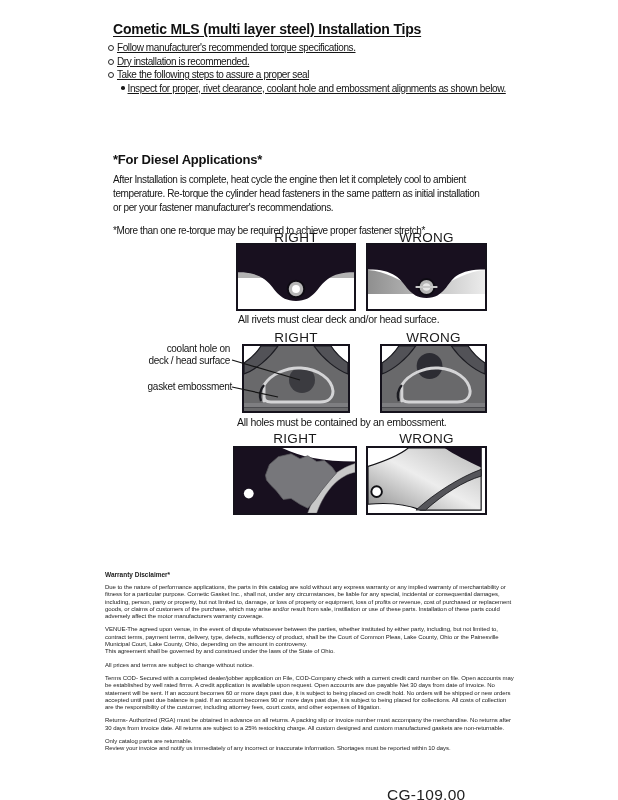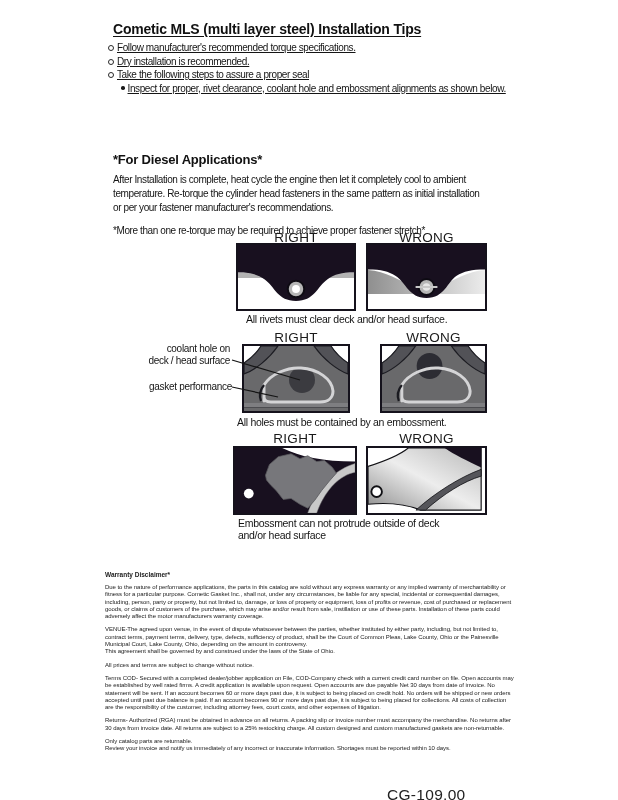--- a/index.html
+++ b/index.html
@@ -89,28 +89,28 @@
       </defs>
       <rect x="0" y="0" width="118" height="64" fill="#ffffff"></rect>
       <path d="M0,25 C18,26 32,36 45,41 L73,41 C86,36 100,26 118,25 L118,49 H0 Z" fill="url(#g-band)"></path>
       <path d="M0,0 H118 V24.5 C104,24.5 97,26 89,31 C80,37 77,53 59,53 C41,53 38,37 28,31 C20,26 14,24.5 0,24.5 Z" fill="#18101f"></path>
       <circle cx="59" cy="42" r="8" fill="#b6b6b6" stroke="#0e0b13" stroke-width="2"></circle>
       <circle cx="59" cy="42" r="3.8" fill="#e6e6e6"></circle>
       <line x1="48" y1="42" x2="70" y2="42" stroke="#c9c9c9" stroke-width="2"></line>
     </svg>
   </div>
 
-  <div class="abs caption" style="left:238px;top:313px;margin-left:8px;">All rivets must clear deck and/or head surface.</div>
+  <div class="abs caption" style="left:238px;top:313px;">All rivets must clear deck and/or head surface.</div>
 
   <div class="abs rw-label" style="left:242px;top:330px;width:108px;">RIGHT</div>
   <div class="abs rw-label" style="left:380px;top:330px;width:107px;">WRONG</div>
 
   <div class="abs side-label" style="left:98px;top:343px;width:132px;">coolant hole on
 deck / head surface</div>
-  <div class="abs side-label" style="left:98px;top:381px;width:134px;">gasket performance</div>
+  <div class="abs side-label" style="left:98px;top:381px;width:134px;">gasket embossment</div>
 
   <div class="abs dbox" style="left:242px;top:344px;width:108px;height:69px;">
     <svg viewBox="0 0 104 65" preserveAspectRatio="none">
       <rect x="0" y="0" width="104" height="65" fill="#69696b"></rect>
       <path d="M0,0 H17 C11,8 5,14 0,17 Z" fill="#ffffff"></path>
       <path d="M104,0 H87 C93,8 99,14 104,17 Z" fill="#ffffff"></path>
       <path d="M17,0 h17 C25,13 11,24 0,28 V17 C6,13 12,8 17,0 Z" fill="#525257" stroke="#1c1c22" stroke-width="1.2"></path>
       <path d="M87,0 h-17 C79,13 93,24 104,28 V17 C98,13 92,8 87,0 Z" fill="#525257" stroke="#1c1c22" stroke-width="1.2"></path>
       <rect x="0" y="57" width="104" height="4" fill="#7e7e81"></rect>
       <line x1="0" y1="61.5" x2="104" y2="61.5" stroke="#4c4c50" stroke-width="1"></line>
@@ -165,22 +165,20 @@
         </linearGradient>
       </defs>
       <rect x="0" y="0" width="122" height="67" fill="#ffffff"></rect>
       <path d="M42,0 H118 V64 H55 C40,58 20,56 0,58 L0,19 C16,14 32,8 42,0 Z" fill="url(#g-deck)" stroke="#101014" stroke-width="1.2"></path>
       <path d="M80,0 H118 V20 C103,13 90,7 80,0 Z" fill="#18101f"></path>
       <path d="M118,22 C96,30 70,46 50,64 L60,64 C78,48 100,34 118,29 Z" fill="#55555a" stroke="#101014" stroke-width=".8"></path>
       <circle cx="9" cy="45" r="5.5" fill="#ffffff" stroke="#101014" stroke-width="2"></circle>
     </svg>
   </div>
 
-  <div class="abs caption" style="left:238px;top:517px;">Embossment can not protrude outside of deck
-and/or head surface</div>
 
   <div class="abs legal" style="left:105px;top:571px;">
     <div class="legal-h">Warranty Disclaimer*</div>
     <p>Due to the nature of performance applications, the parts in this catalog are sold without any express warranty or any implied warranty of merchantability or
 fitness for a particular purpose.  Cometic Gasket Inc., shall not, under any circumstances, be liable for any special, incidental or consequential damages,
 including, person, party or property, but not limited to, damage, or loss of property or equipment, loss of profits or revenue, cost of purchased or replacement
 goods, or claims of customers of the purchase, which may arise and/or result from sale, instillation or use of these parts.  Installation of these parts could
 adversely affect the motor manufacturers warranty coverage.</p>
     <p>VENUE-The agreed upon venue, in the event of dispute whatsoever between the parties, whether instituted by either party, including, but not limited to,
 contract terms, payment terms, delivery, type, defects, sufficiency of product, shall be the Court of Common Pleas, Lake County, Ohio or the Painesville

